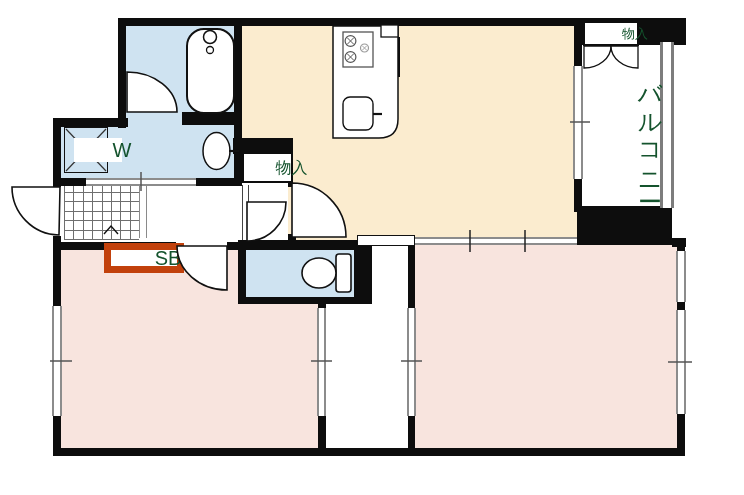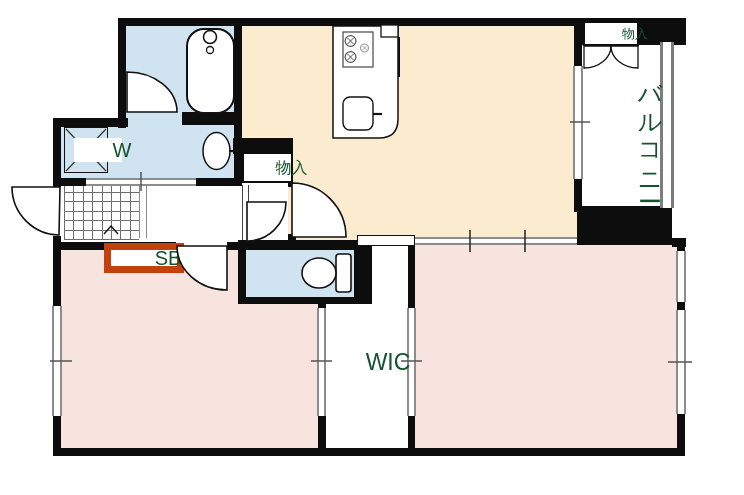--- a/index.html
+++ b/index.html
@@ -87,21 +87,20 @@
     <span class="lbl" style="font-size:20px;">SB</span>
   </div>
   <div class="abs box" style="left:242px;top:152px;width:51px;height:31px;border:2.5px solid #0d0d0d;">
     <span class="lbl" style="font-size:16px;">物入</span>
   </div>
   <div class="abs box" style="left:583px;top:21px;width:56px;height:25px;border:2px solid #0d0d0d;z-index:14;">
     <span class="lbl" style="font-size:13px;">物入</span>
   </div>
   <div class="abs box" style="left:64px;top:127px;width:44px;height:46px;border:1.6px solid #111;z-index:14;background:transparent;"></div>
 
-  <div class="abs lbl" style="left:324px;top:349px;width:80px;height:26px;font-size:23px;">WIC</div>
   <div class="abs lbl vert" style="left:602px;top:48px;width:36px;height:162px;font-size:24px;">バルコニー</div>
   <div class="abs lbl" style="left:74px;top:138px;width:24px;height:24px;font-size:20px;background:#fff;">W</div>
 
   <svg class="overlay" width="744" height="495" viewBox="0 0 744 495">
 
     <g stroke="#333" stroke-width="1.2">
       <line x1="66" y1="129" x2="106" y2="171"></line>
       <line x1="106" y1="129" x2="66" y2="171"></line>
     </g>
 

